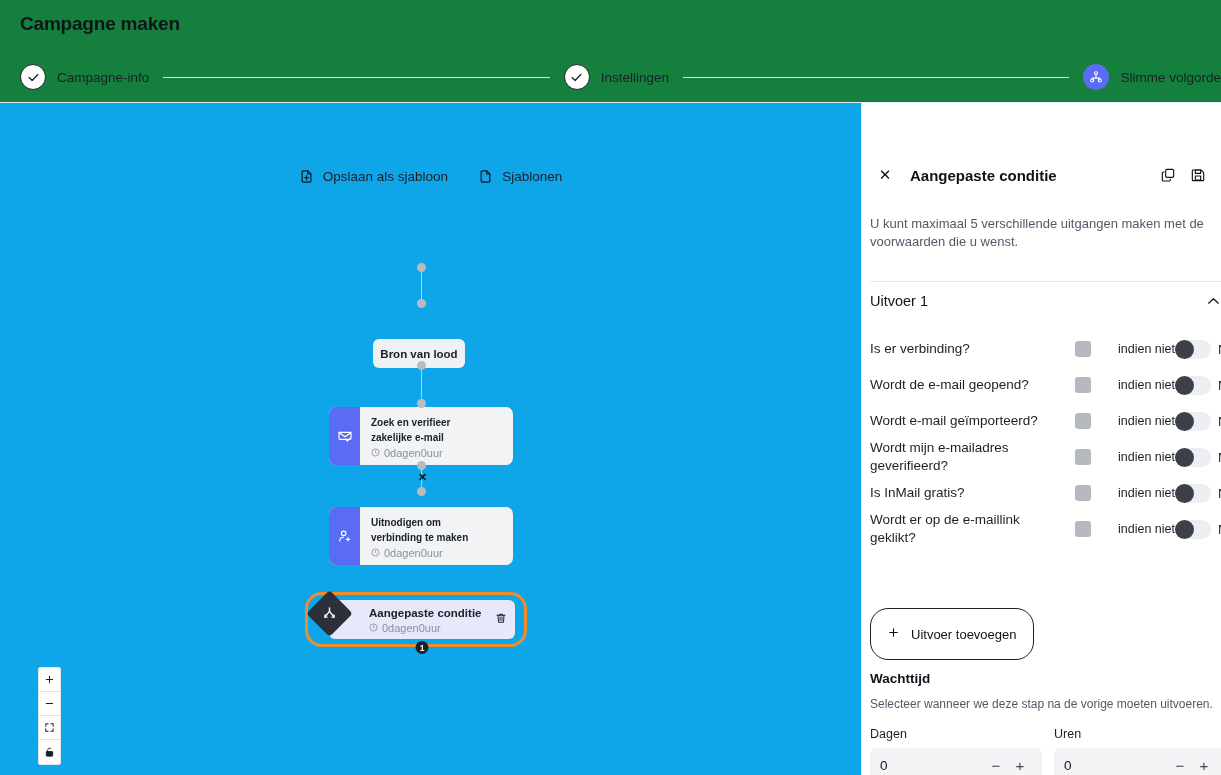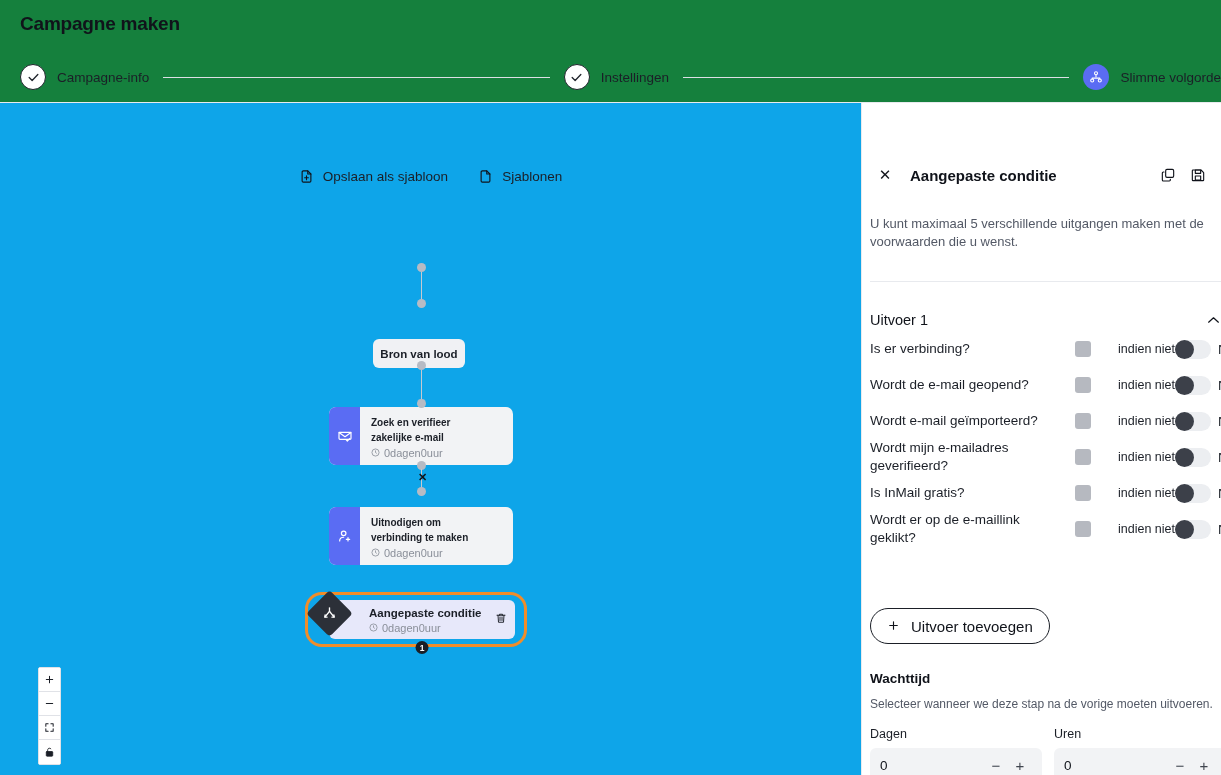--- a/index.html
+++ b/index.html
@@ -151,21 +151,21 @@
     cursor: pointer; flex: 0 0 auto; margin-left: 6px;
   }
   .panel-desc {
     position: absolute; top: 112px; left: 8px; width: 368px;
     font-size: 13px; color: #535966; line-height: 18px;
   }
   .panel-divider {
     position: absolute; top: 178px; left: 8px; width: 352px; height: 1px; background: #e8eaee;
   }
   .section-head {
-    position: absolute; top: 209px; left: 8px; width: 352px;
+    position: absolute; top: 190px; left: 8px; width: 352px;
     display: flex; align-items: center; justify-content: space-between;
   }
   .section-title { font-size: 14.5px; color: #10131a; }
   .section-chevron { cursor: pointer; display: flex; align-items: center; padding: 0 2px; }
 
   .cond-list { position: absolute; top: 228px; left: 8px; width: 372px; }
   .cond-row { display: flex; align-items: center; min-height: 36px; margin-bottom: 0; }
   .cond-label {
     width: 205px; flex: 0 0 205px; font-size: 13.5px; color: #1b1f27; line-height: 18px;
     padding-right: 8px;
@@ -184,24 +184,24 @@
     width: 36px; height: 19px; border-radius: 10px; background: #eceef1;
     position: relative; cursor: pointer; flex: 0 0 36px;
   }
   .toggle .knob {
     position: absolute; left: 0; top: 0; width: 19px; height: 19px;
     border-radius: 50%; background: #3c4049;
   }
   .toggle-label { font-size: 13.5px; color: #1b1f27; white-space: nowrap; }
 
   .add-output {
-    position: absolute; top: 505px; left: 8px; height: 36px; padding: 16px 16px;
+    position: absolute; top: 505px; left: 8px; height: 52px; padding: 16px 16px;
     background: #ffffff; border: 1px solid #1b1f27; border-radius: 18px;
     display: flex; align-items: center; gap: 11px; cursor: pointer;
-    font-size: 15px; color: #10131a; font-family: "Liberation Sans", sans-serif;
+    font-size: 13px; color: #10131a; font-family: "Liberation Sans", sans-serif;
   }
 
   .wait-title { position: absolute; top: 568px; left: 8px; font-size: 13.5px; font-weight: 700; color: #10131a; }
   .wait-desc { position: absolute; top: 594px; left: 8px; font-size: 12px; color: #535966; }
 
   .steppers { position: absolute; top: 624px; left: 8px; width: 372px; display: flex; gap: 12px; }
   .stepper-group { width: 172px; }
   .stepper-label { font-size: 12.5px; color: #1b1f27; margin-bottom: 7px; }
   .stepper-field {
     height: 34px; background: #f2f3f5; border-radius: 6px;

